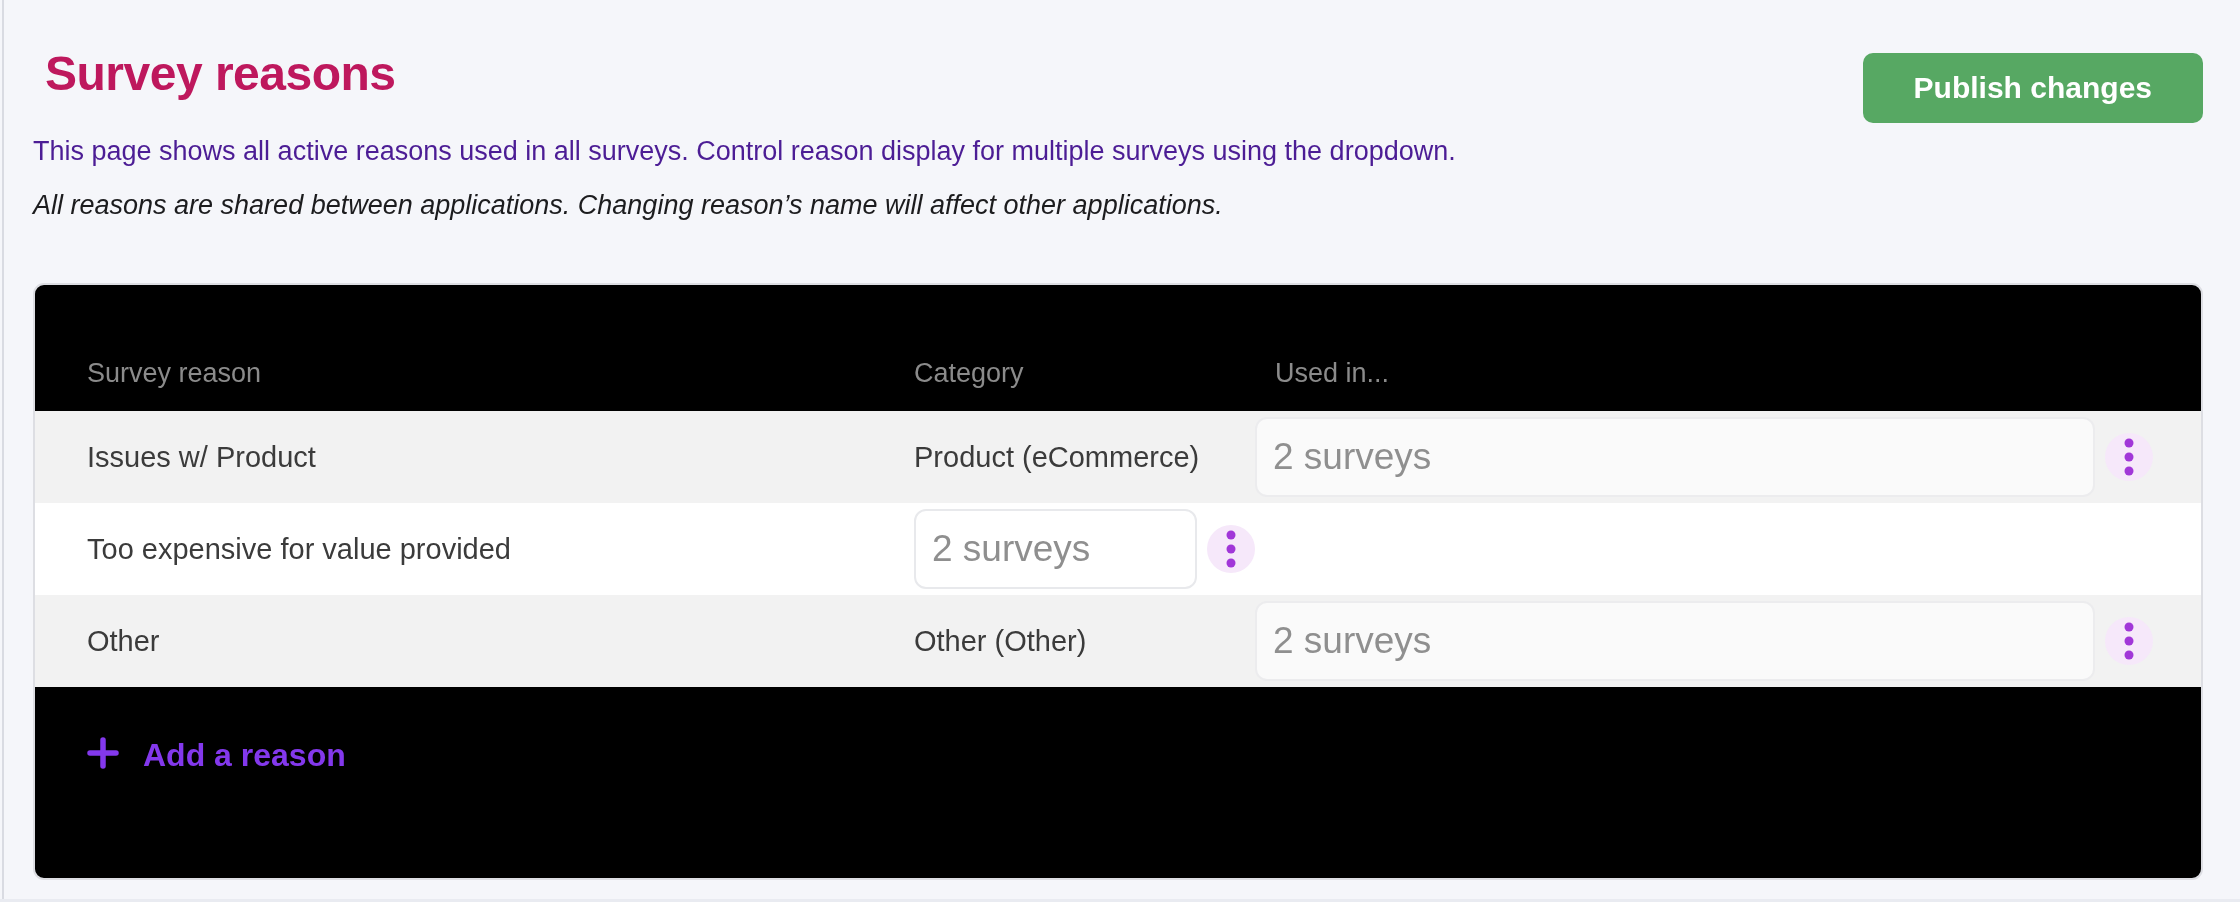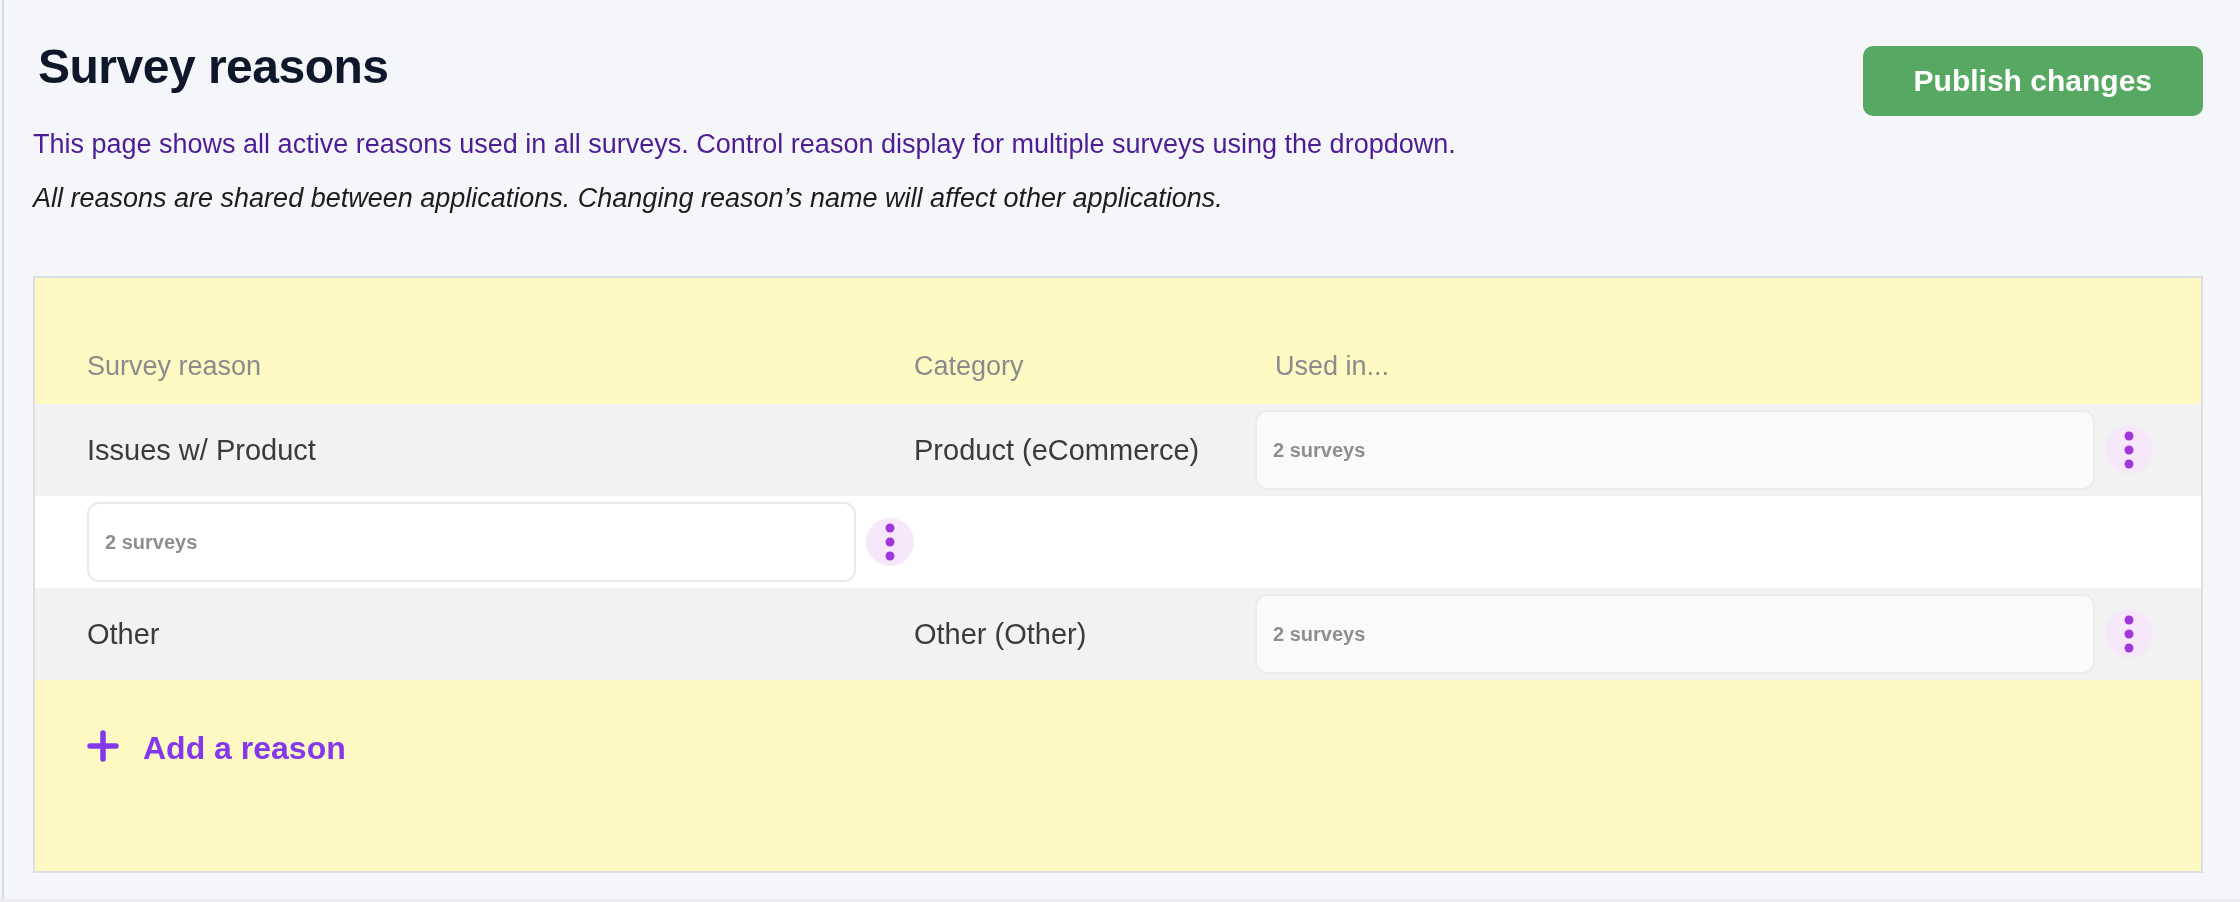--- a/index.html
+++ b/index.html
@@ -18,26 +18,26 @@
   }
   .bottom-edge {
     position: absolute; left: 0; right: 0; bottom: 0; height: 3px;
     background: #e9ebf1;
   }
   .page { padding: 33px 37px 0 33px; position: relative; }
 
   
   .header-block { position: relative; }
   .page-title {
-    margin: 5px;
+    margin: 12px;
     font-size: 48px;
     line-height: 58px;
     font-weight: 800;
     letter-spacing: -0.5px;
-    color: #0f172a;
+    color: #be185d;
   }
   .publish-btn {
     position: absolute; top: 8px; right: 0;
     height: 70px;
     padding: 0 51px;
     background: var(--publish_green, #57a863);
     color: #ffffff;
     font-family: inherit;
     font-size: 30px;
     font-weight: 700;
@@ -56,23 +56,23 @@
     font-size: 27px;
     line-height: 32px;
     font-style: italic;
     color: #1c1c1e;
   }
 
   
   .card {
     margin-top: 62px;
     height: 597px;
-    background: #fef9c3;
+    background: #000000;
     border: 2px solid #dddee3;
-    border-radius: 0;
+    border-radius: 11px;
   }
   .thead, .trow {
     display: grid;
     grid-template-columns: 827px 341px 1fr;
     padding-left: 52px;
   }
   .thead {
     height: 126px;
     align-items: end;
     padding-bottom: 22px;
@@ -95,24 +95,23 @@
   }
   .used-box {
     width: 840px;
     height: 80px;
     border: 2px solid #e8e9ec;
     border-radius: 12px;
     background: #ffffff;
     display: flex;
     align-items: center;
     padding: 0 16px;
-    font-size: 20px;
+    font-size: 37px;
     color: #8f8f8f;
     cursor: pointer;
-    font-weight: bold;
   }
   .trow.alt .used-box { background: #fafafa; border-color: #ececee; }
   .kebab-btn {
     width: 48px; height: 48px;
     margin-left: 10px;
     border: none;
     border-radius: 50%;
     background: var(--kebab_circle_bg, #f6e8fa);
     display: flex; align-items: center; justify-content: center;
     padding: 0;
@@ -164,20 +163,21 @@
           <svg width="10" height="38" viewBox="0 0 10 38">
             <circle cx="5" cy="5" r="4.5" fill="#a137d8"></circle>
             <circle cx="5" cy="19" r="4.5" fill="#a137d8"></circle>
             <circle cx="5" cy="33" r="4.5" fill="#a137d8"></circle>
           </svg>
         </button>
       </div>
     </div>
 
     <div class="trow">
+      <div class="cell-reason">Too expensive for value provided</div>
       <div class="cell-used">
         <div class="used-box">2 surveys</div>
         <button class="kebab-btn">
           <svg width="10" height="38" viewBox="0 0 10 38">
             <circle cx="5" cy="5" r="4.5" fill="#a137d8"></circle>
             <circle cx="5" cy="19" r="4.5" fill="#a137d8"></circle>
             <circle cx="5" cy="33" r="4.5" fill="#a137d8"></circle>
           </svg>
         </button>
       </div>

